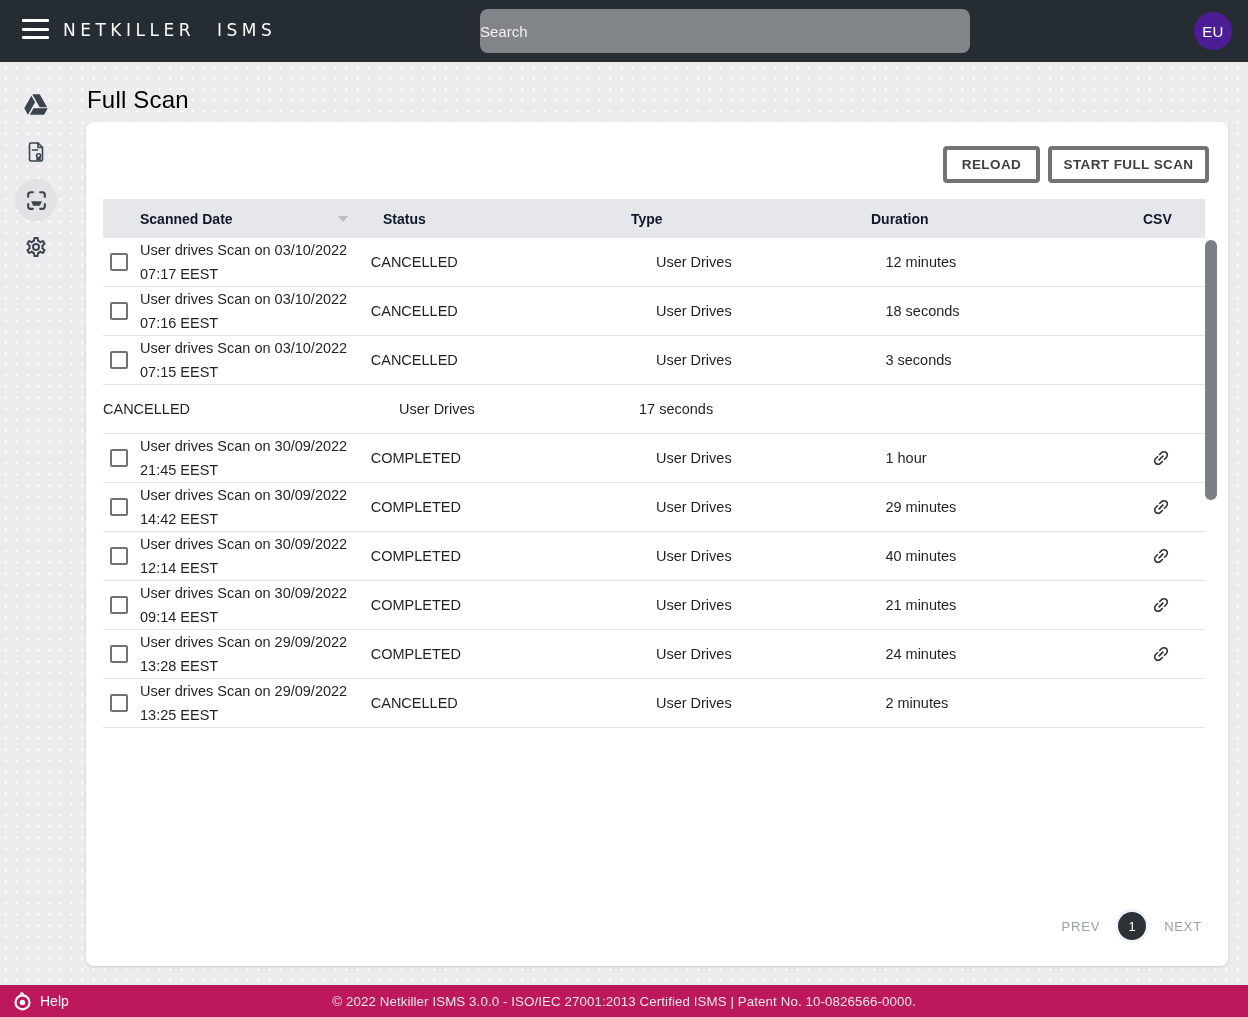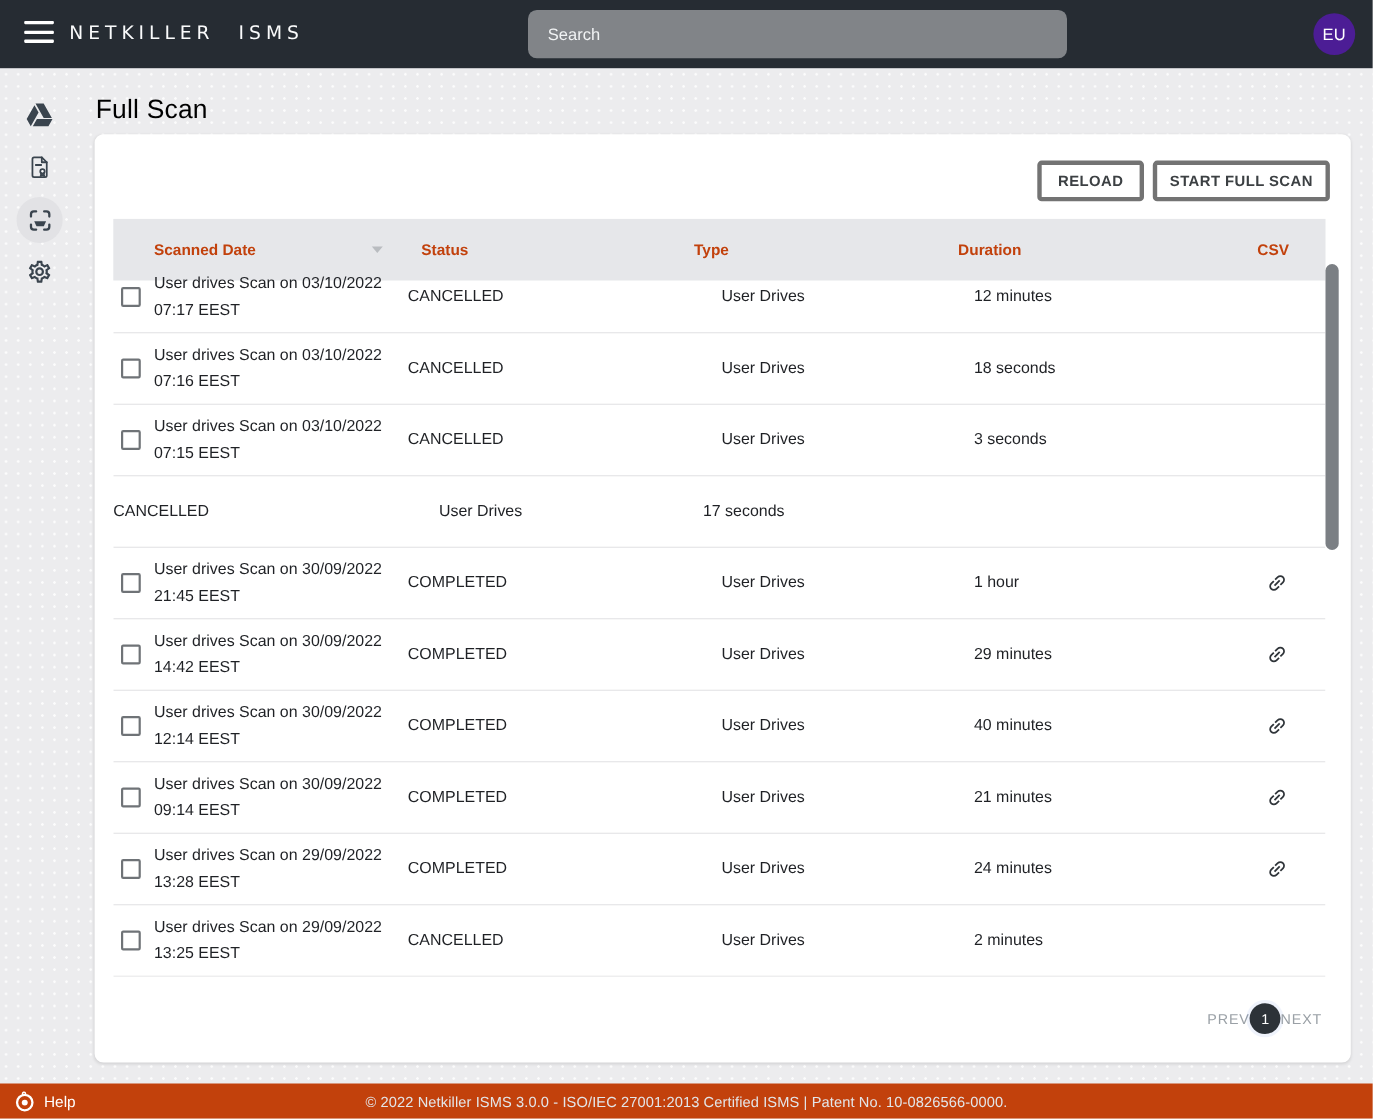--- a/index.html
+++ b/index.html
@@ -8,21 +8,21 @@
   .screen { position:relative; width:1248px; height:1017px; background:#ececee; }
 
   
   .topbar { position:absolute; left:0; top:0; width:1248px; height:62px; background:#262c33; z-index:5; }
   .hamburger { position:absolute; left:22px; top:19px; width:27px; height:24px; cursor:pointer; }
   .hamburger span { display:block; width:27px; height:3px; background:#ffffff; border-radius:1px; margin-bottom:5.5px; }
   .logo { position:absolute; left:63px; top:20px; color:#fafbfc; font-size:17px; font-weight:400;
           letter-spacing:4.5px; word-spacing:12px; font-family:"DejaVu Sans", sans-serif; }
   .searchbox { position:absolute; left:480px; top:9px; width:490px; height:44px;
                background:rgba(255,255,255,0.42); border:none; outline:none; border-radius:8px;
-               padding:0 18px; font-size:15px; color:#ffffff; font-family:"Liberation Sans",sans-serif; }
+               padding:0 0; font-size:15px; color:#ffffff; font-family:"Liberation Sans",sans-serif; }
   .searchbox::placeholder { color:#f1f3f4; opacity:1; }
   .avatar { position:absolute; right:16px; top:12px; width:38px; height:38px; border-radius:50%;
             background:#4c1d95; color:#ffffff; font-size:15px; display:flex; align-items:center;
             justify-content:center; cursor:pointer; letter-spacing:0.3px; }
 
   
   .main-bg { position:absolute; left:0; top:62px; width:1248px; height:923px; background-color:#ececee;
              background-image:radial-gradient(rgba(255,255,255,0.85) 1px, transparent 1.3px);
              background-size:11px 11px; }
 
@@ -39,53 +39,53 @@
           border-radius:8px; box-shadow:0 1px 3px rgba(0,0,0,0.12); }
 
   .btn { position:absolute; top:24px; height:37px; background:#ffffff; border:4px solid #737373;
          border-radius:4px; color:#3c4043; font-size:13.5px; font-weight:600; letter-spacing:0.4px;
          display:flex; align-items:center; justify-content:center; cursor:pointer;
          font-family:"Liberation Sans",sans-serif; }
   .btn-reload { right:188px; width:97px; }
   .btn-start { right:19px; width:161px; }
 
   
-  .thead { position:absolute; left:17px; top:77px; width:1102px; height:56px; background:#e6e7ea;
-           display:flex; align-items:center; font-size:14px; font-weight:700; color:#c2410c; }
+  .thead { position:absolute; left:17px; top:77px; width:1102px; height:39px; background:#e6e7ea;
+           display:flex; align-items:center; font-size:14px; font-weight:700; color:#0f172a; }
   .hc1 { width:280px; padding-left:37px; display:flex; align-items:center; }
   .hc2 { width:248px; } .hc3 { width:240px; } .hc4 { width:272px; } .hc5 { width:62px; }
   .sort-arrow { margin-left:auto; margin-right:35px; width:0; height:0;
                 border-left:5px solid transparent; border-right:5px solid transparent;
                 border-top:6px solid #b9bcc0; cursor:pointer; }
 
   .tbody { position:absolute; left:17px; top:116px; width:1102px; height:650px; overflow:hidden; }
-  .trow { display:flex; align-items:center; height:65px; border-bottom:1px solid #e3e3e5;
+  .trow { display:flex; align-items:center; height:49px; border-bottom:1px solid #e3e3e5;
           font-size:14.5px; color:#1f2125; }
   .c1 { width:280px; display:flex; align-items:center; }
   .cb { width:18px; height:18px; border:2px solid #6f7377; border-radius:2px; margin-left:7px;
         flex:none; background:#ffffff; cursor:pointer; }
   .date-cell { margin-left:12px; width:222px; line-height:24px; }
   .c2 { width:248px; } .c3 { width:240px;margin-left:48px; } .c4 { width:272px; }
   .c5 { width:62px; display:flex; align-items:center; padding-left:5px; }
   .csv-link { cursor:pointer; display:flex; }
 
   
   .scrollbar { position:absolute; left:1119px; top:116px; width:12px; height:650px; background:transparent; }
   .scroll-thumb { position:absolute; left:0; top:2px; width:12px; height:260px; background:#7b7f84;
                   border-radius:6px; cursor:pointer; }
 
   
-  .pagination { position:absolute; top:790px; right:26px; display:flex; align-items:center; }
+  .pagination { position:absolute; top:790px; right:26px; display:flex; align-items:center; gap:18px; }
   .pg-label { font-size:13px; color:#9aa0a6; letter-spacing:0.8px; cursor:pointer; }
   .pg-current { width:28px; height:28px; border-radius:50%; background:#2c3238; color:#ffffff;
                 font-size:13px; display:flex; align-items:center; justify-content:center; cursor:pointer;
                 box-shadow:0 0 0 3px rgba(100,140,230,0.10); }
 
   
-  .footer { position:absolute; left:0; top:985px; width:1248px; height:32px; background:#c2410c;
+  .footer { position:absolute; left:0; top:985px; width:1248px; height:32px; background:#be185d;
             display:flex; align-items:center; }
   .help { position:absolute; left:12px; display:flex; align-items:center; gap:7px; cursor:pointer; }
   .help-label { color:#ffffff; font-size:14px; }
   .copyright { margin:12px auto; color:#e3e5e8; font-size:13.3px; letter-spacing:0.1px; }
 </style>
 </head>
 <body>
 
 <div class="screen">
 

